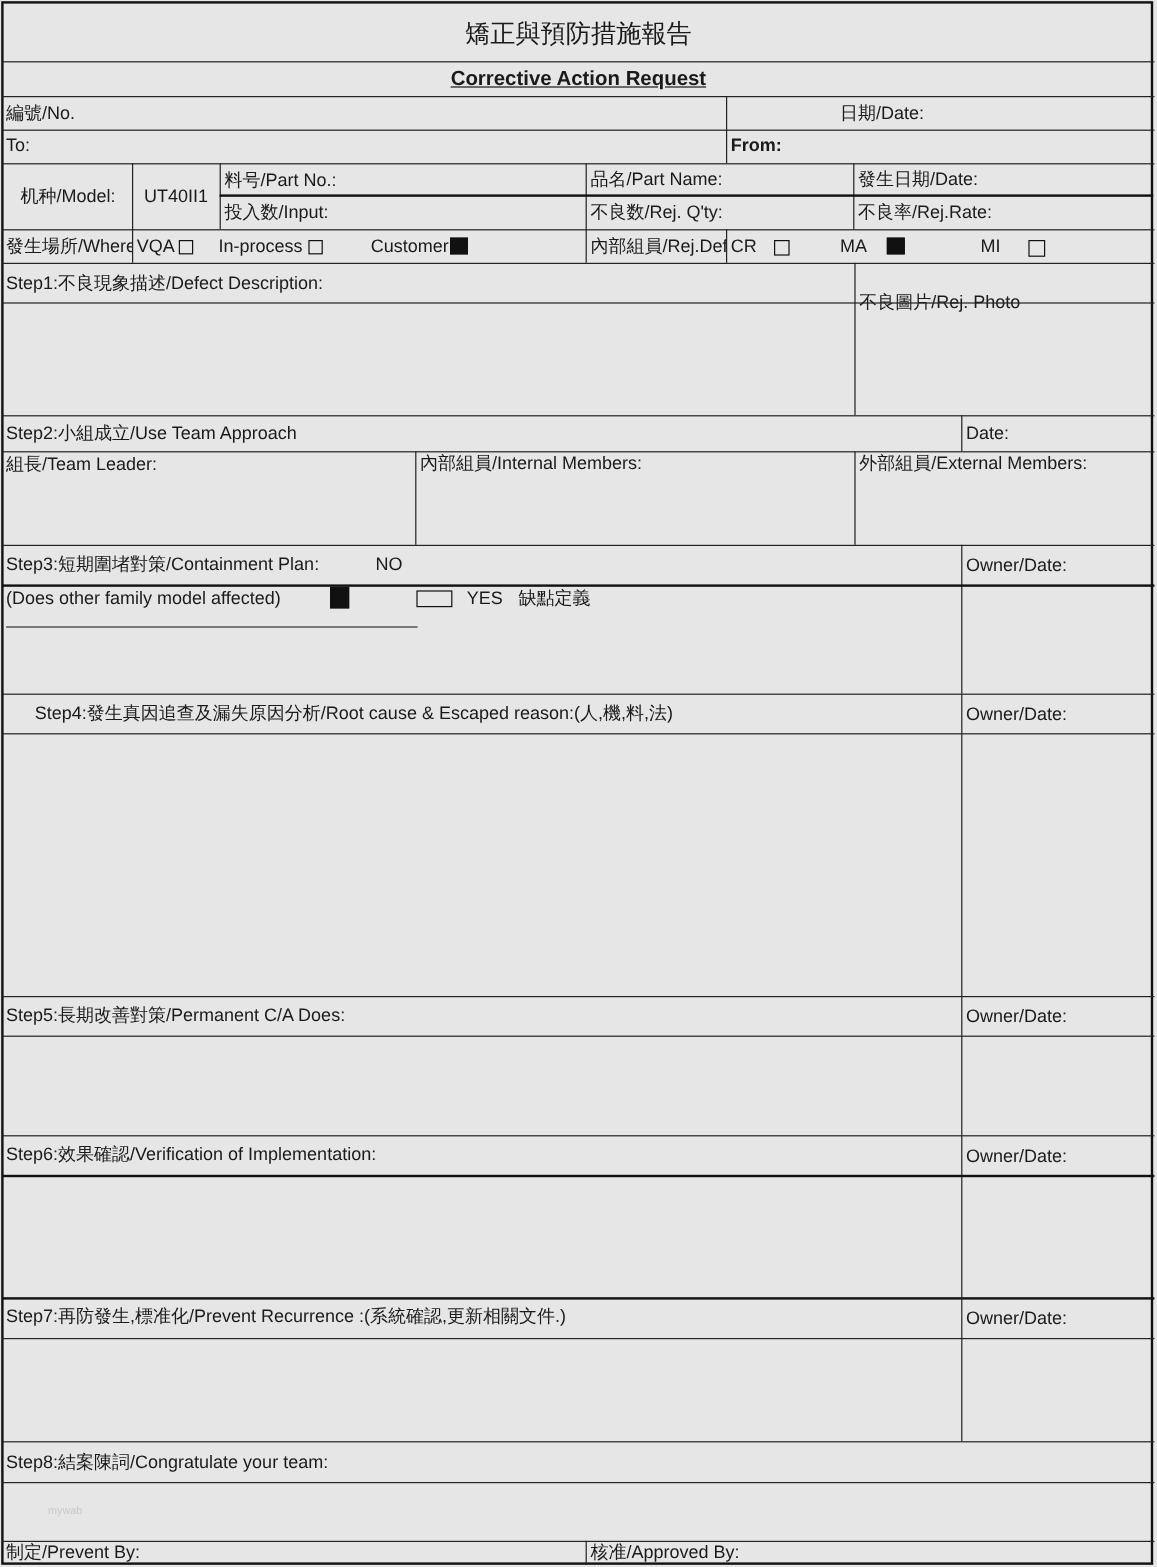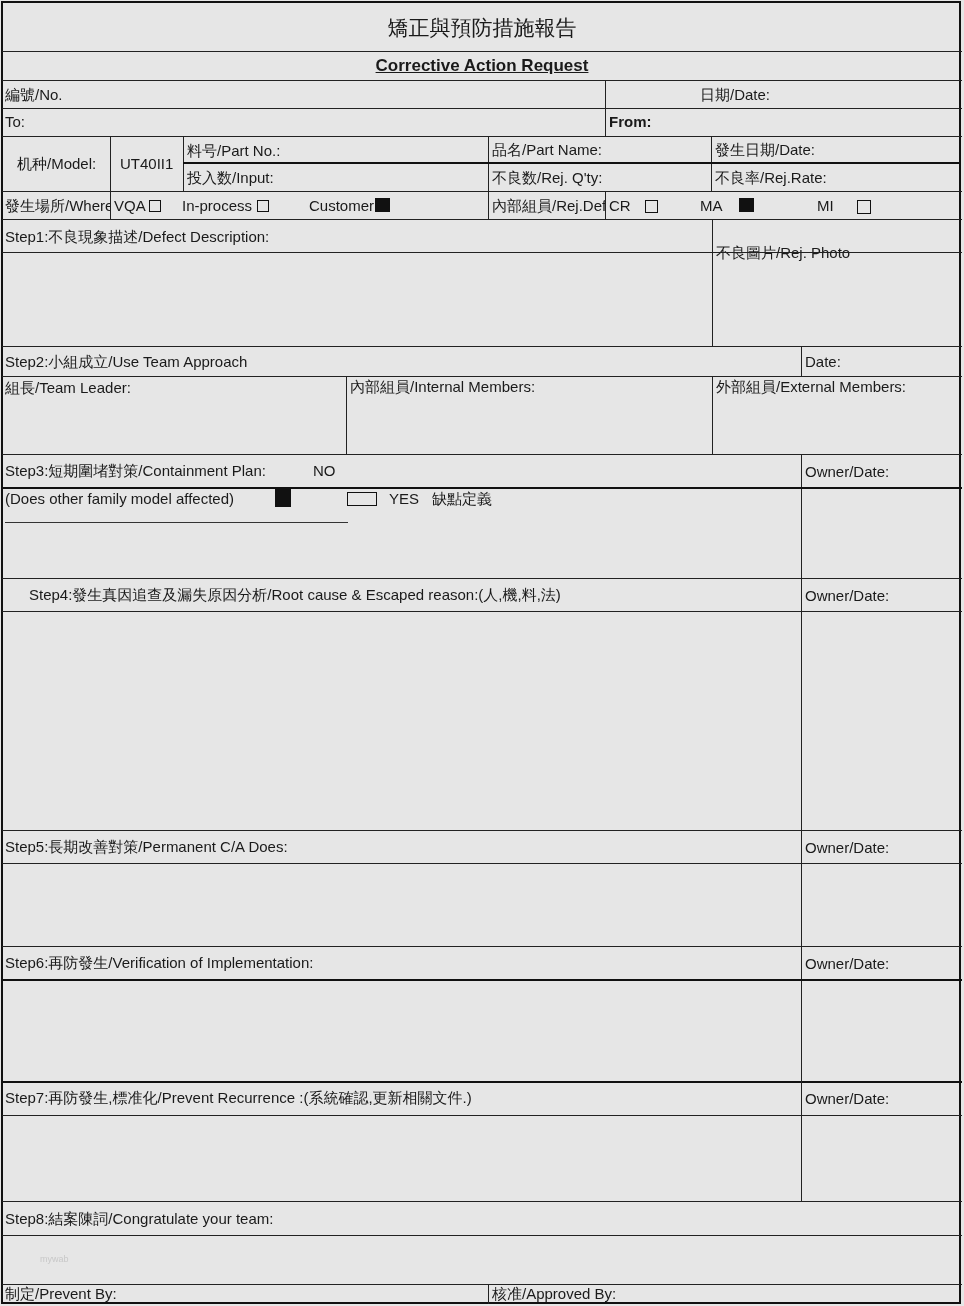--- a/index.html
+++ b/index.html
@@ -136,21 +136,21 @@
 <div class="h" style="left:2px;width:960px;top:830px;"></div>
 
 <div class="t" style="left:5px;top:838px;">Step5:長期改善對策/Permanent C/A Does:</div>
 <div class="v" style="left:801px;top:830px;height:116px;"></div>
 <div class="t" style="left:805px;top:839px;">Owner/Date:</div>
 <div class="h" style="left:2px;width:960px;top:863px;"></div>
 <div class="field" style="left:4px;top:866px;width:795px;height:78px;"></div>
 <div class="field" style="left:804px;top:866px;width:155px;height:78px;"></div>
 <div class="h" style="left:2px;width:960px;top:946px;"></div>
 
-<div class="t" style="left:5px;top:954px;">Step6:再防發生/Verification of Implementation:</div>
+<div class="t" style="left:5px;top:954px;">Step6:效果確認/Verification of Implementation:</div>
 <div class="v" style="left:801px;top:946px;height:135px;"></div>
 <div class="t" style="left:805px;top:955px;">Owner/Date:</div>
 <div class="h thick" style="left:2px;width:960px;top:979px;"></div>
 <div class="field" style="left:4px;top:983px;width:795px;height:96px;"></div>
 <div class="field" style="left:804px;top:983px;width:155px;height:96px;"></div>
 <div class="h thick" style="left:2px;width:960px;top:1081px;"></div>
 
 <div class="t" style="left:5px;top:1089px;">Step7:再防發生,標准化/Prevent Recurrence :(系統確認,更新相關文件.)</div>
 <div class="v" style="left:801px;top:1081px;height:120px;"></div>
 <div class="t" style="left:805px;top:1090px;">Owner/Date:</div>

